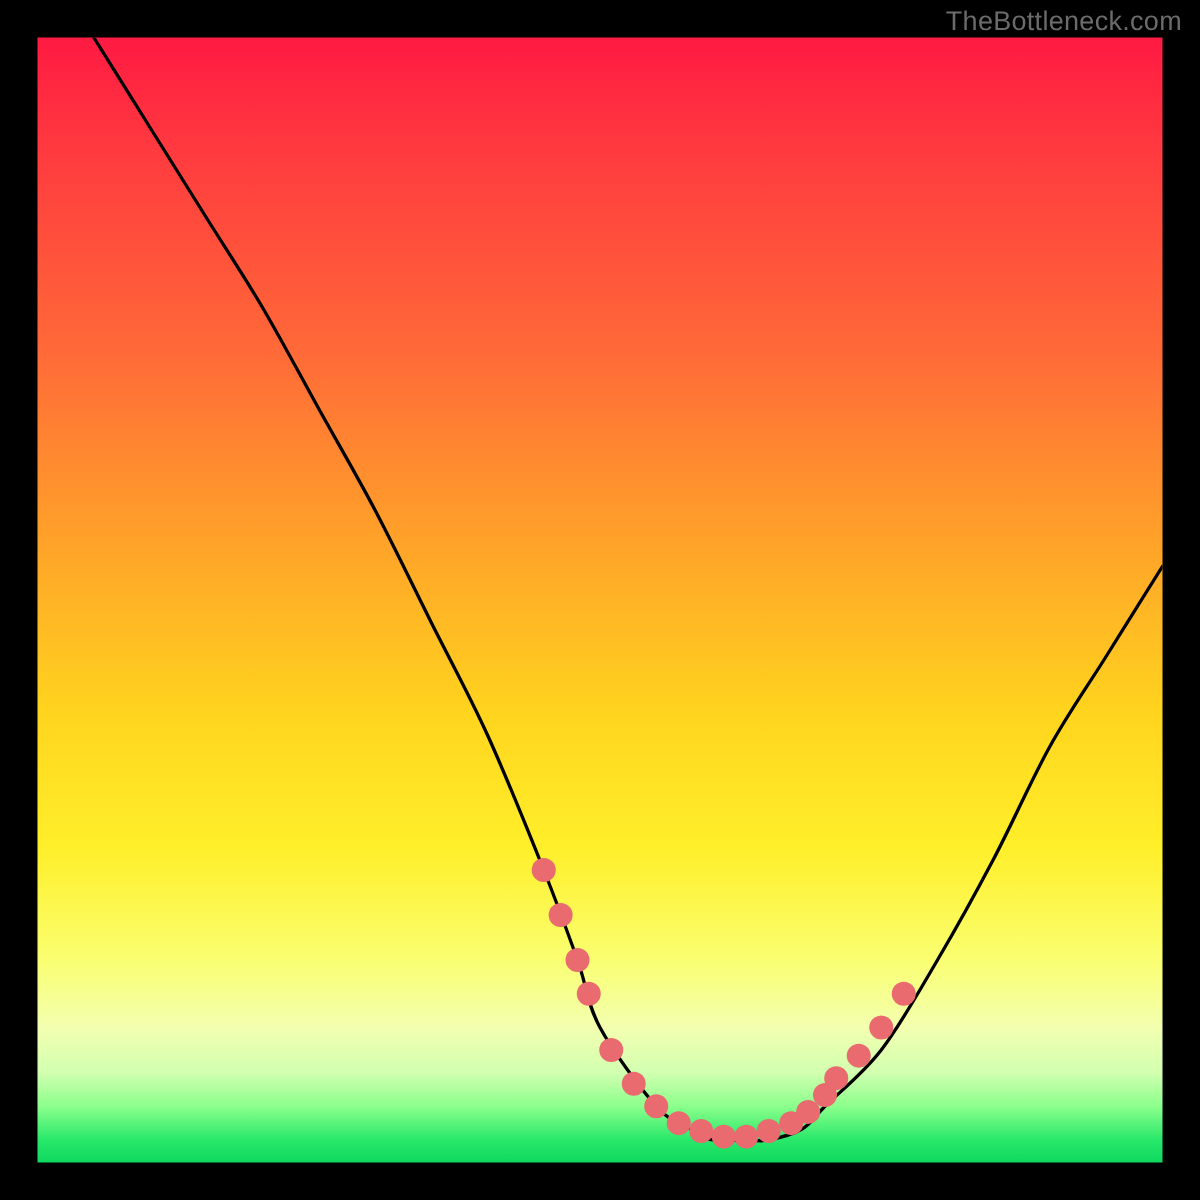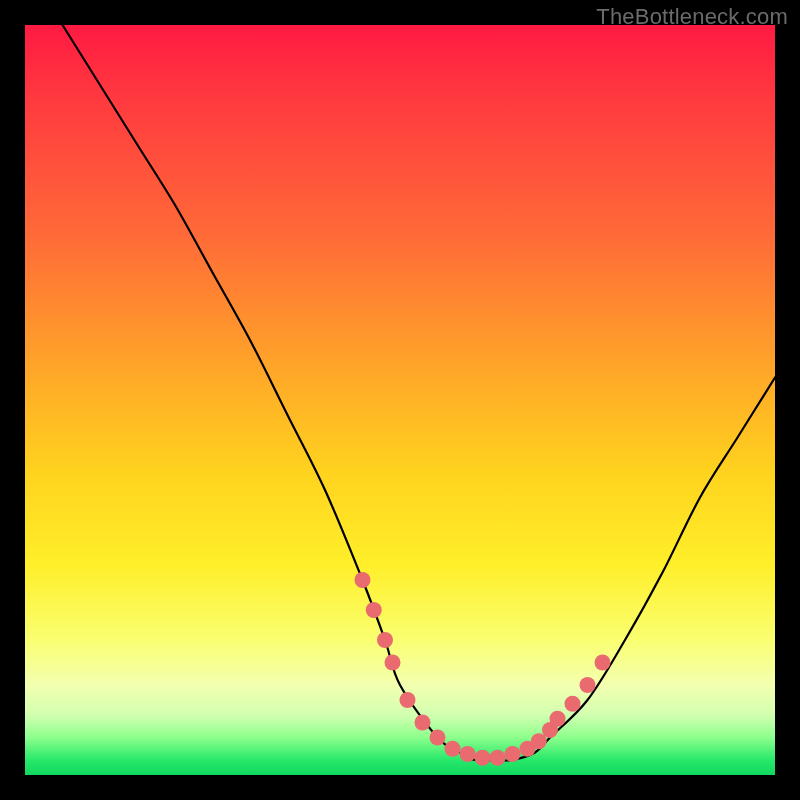--- a/index.html
+++ b/index.html
@@ -40,21 +40,21 @@
       #8cff8c 95%,
       #28e86a 98%,
       #0fd85f 100%
     );
   }
   .attribution {
     position: absolute;
     top: 4px;
     right: 12px;
     color: #6b6b6b;
-    font-size: 22px;
+    font-size: 18px;
     font-weight: 500;
     letter-spacing: 0.2px;
     z-index: 5;
   }
   svg.curve {
     position: absolute;
     top: 0;
     left: 0;
     width: 750px;
     height: 750px;

